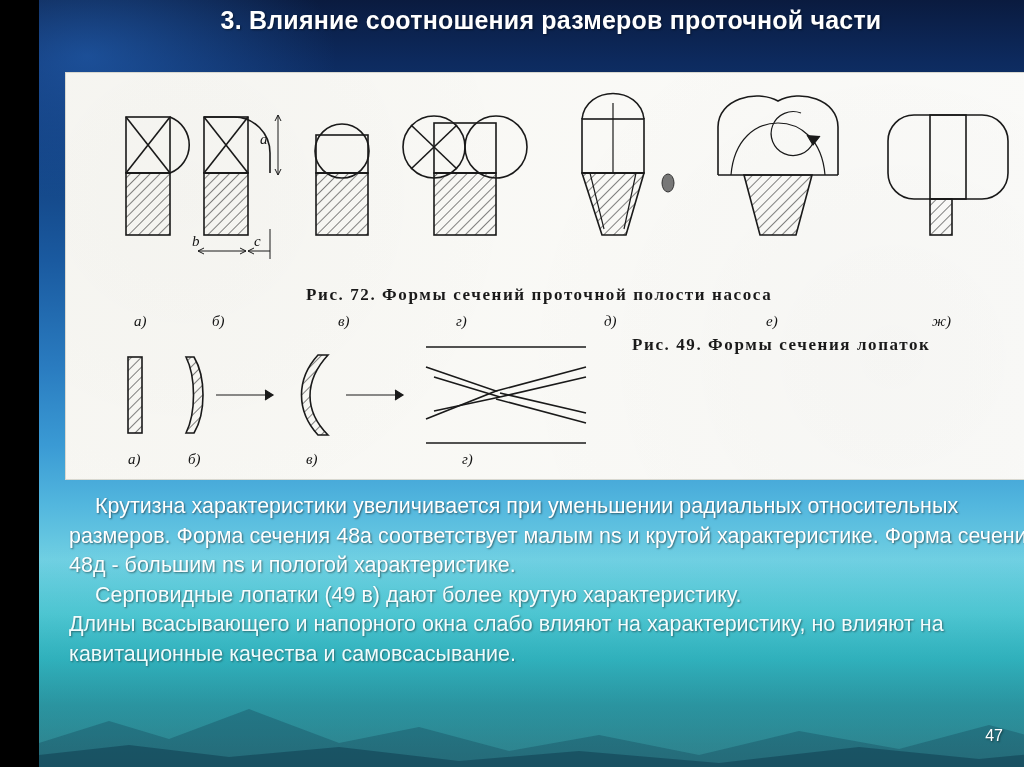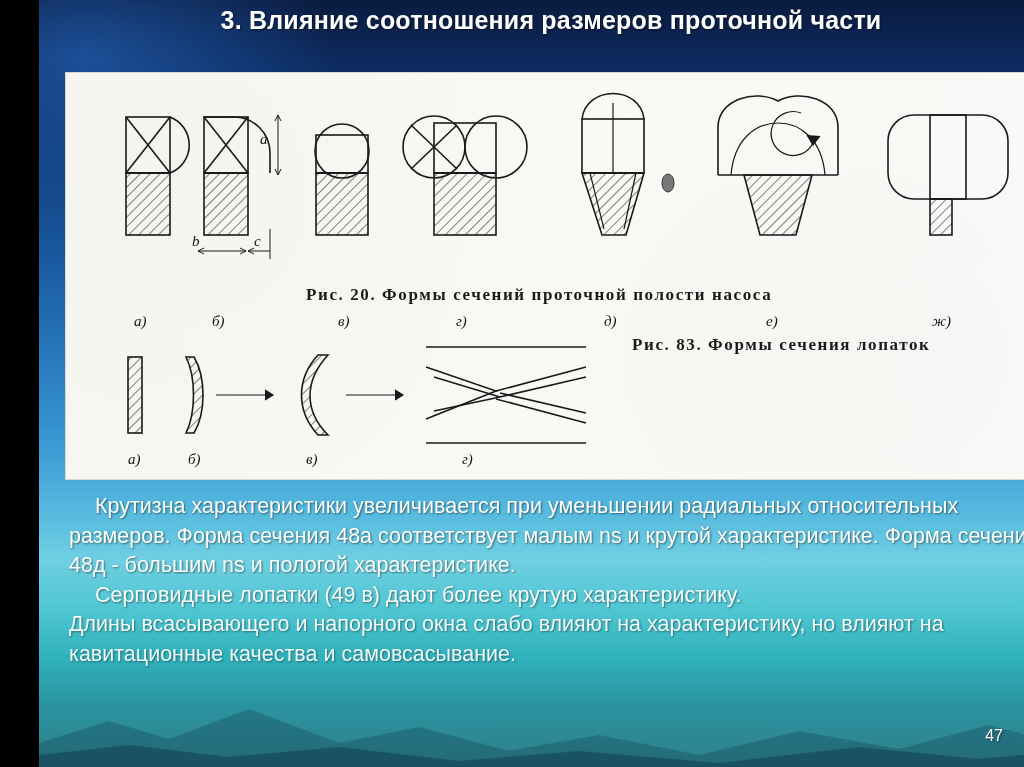--- a/index.html
+++ b/index.html
@@ -229,22 +229,22 @@
     <div class="fig-letter" style="left:272px;top:240px">в)</div>
     <div class="fig-letter" style="left:390px;top:240px">г)</div>
     <div class="fig-letter" style="left:538px;top:240px">д)</div>
     <div class="fig-letter" style="left:700px;top:240px">е)</div>
     <div class="fig-letter" style="left:866px;top:240px">ж)</div>
 
     <div class="fig-letter" style="left:194px;top:58px">a</div>
     <div class="fig-letter" style="left:126px;top:160px">b</div>
     <div class="fig-letter" style="left:188px;top:160px">c</div>
 
-    <div class="fig-caption cap48">Рис. 20. Формы сечений проточной полости насоса</div>
-    <div class="fig-caption cap49">Рис. 83. Формы сечения лопаток</div>
+    <div class="fig-caption cap48">Рис. 72. Формы сечений проточной полости насоса</div>
+    <div class="fig-caption cap49">Рис. 49. Формы сечения лопаток</div>
 
     <svg width="972" height="130" style="position:absolute;left:0;top:260px">
       <g stroke="#1a1a1a" fill="none" stroke-width="1.6">
 
         <rect x="62" y="24" width="14" height="76" fill="url(#hatch)"></rect>
 
         <path d="M128 24 C140 44 140 80 128 100 L120 100 C130 80 130 44 120 24 Z" fill="url(#hatch)"></path>
         <line x1="150" y1="62" x2="206" y2="62" stroke-width="1.2"></line>
         <path d="M199 57 l8 5 l-8 5" stroke-width="1.2" fill="#1a1a1a"></path>
 

